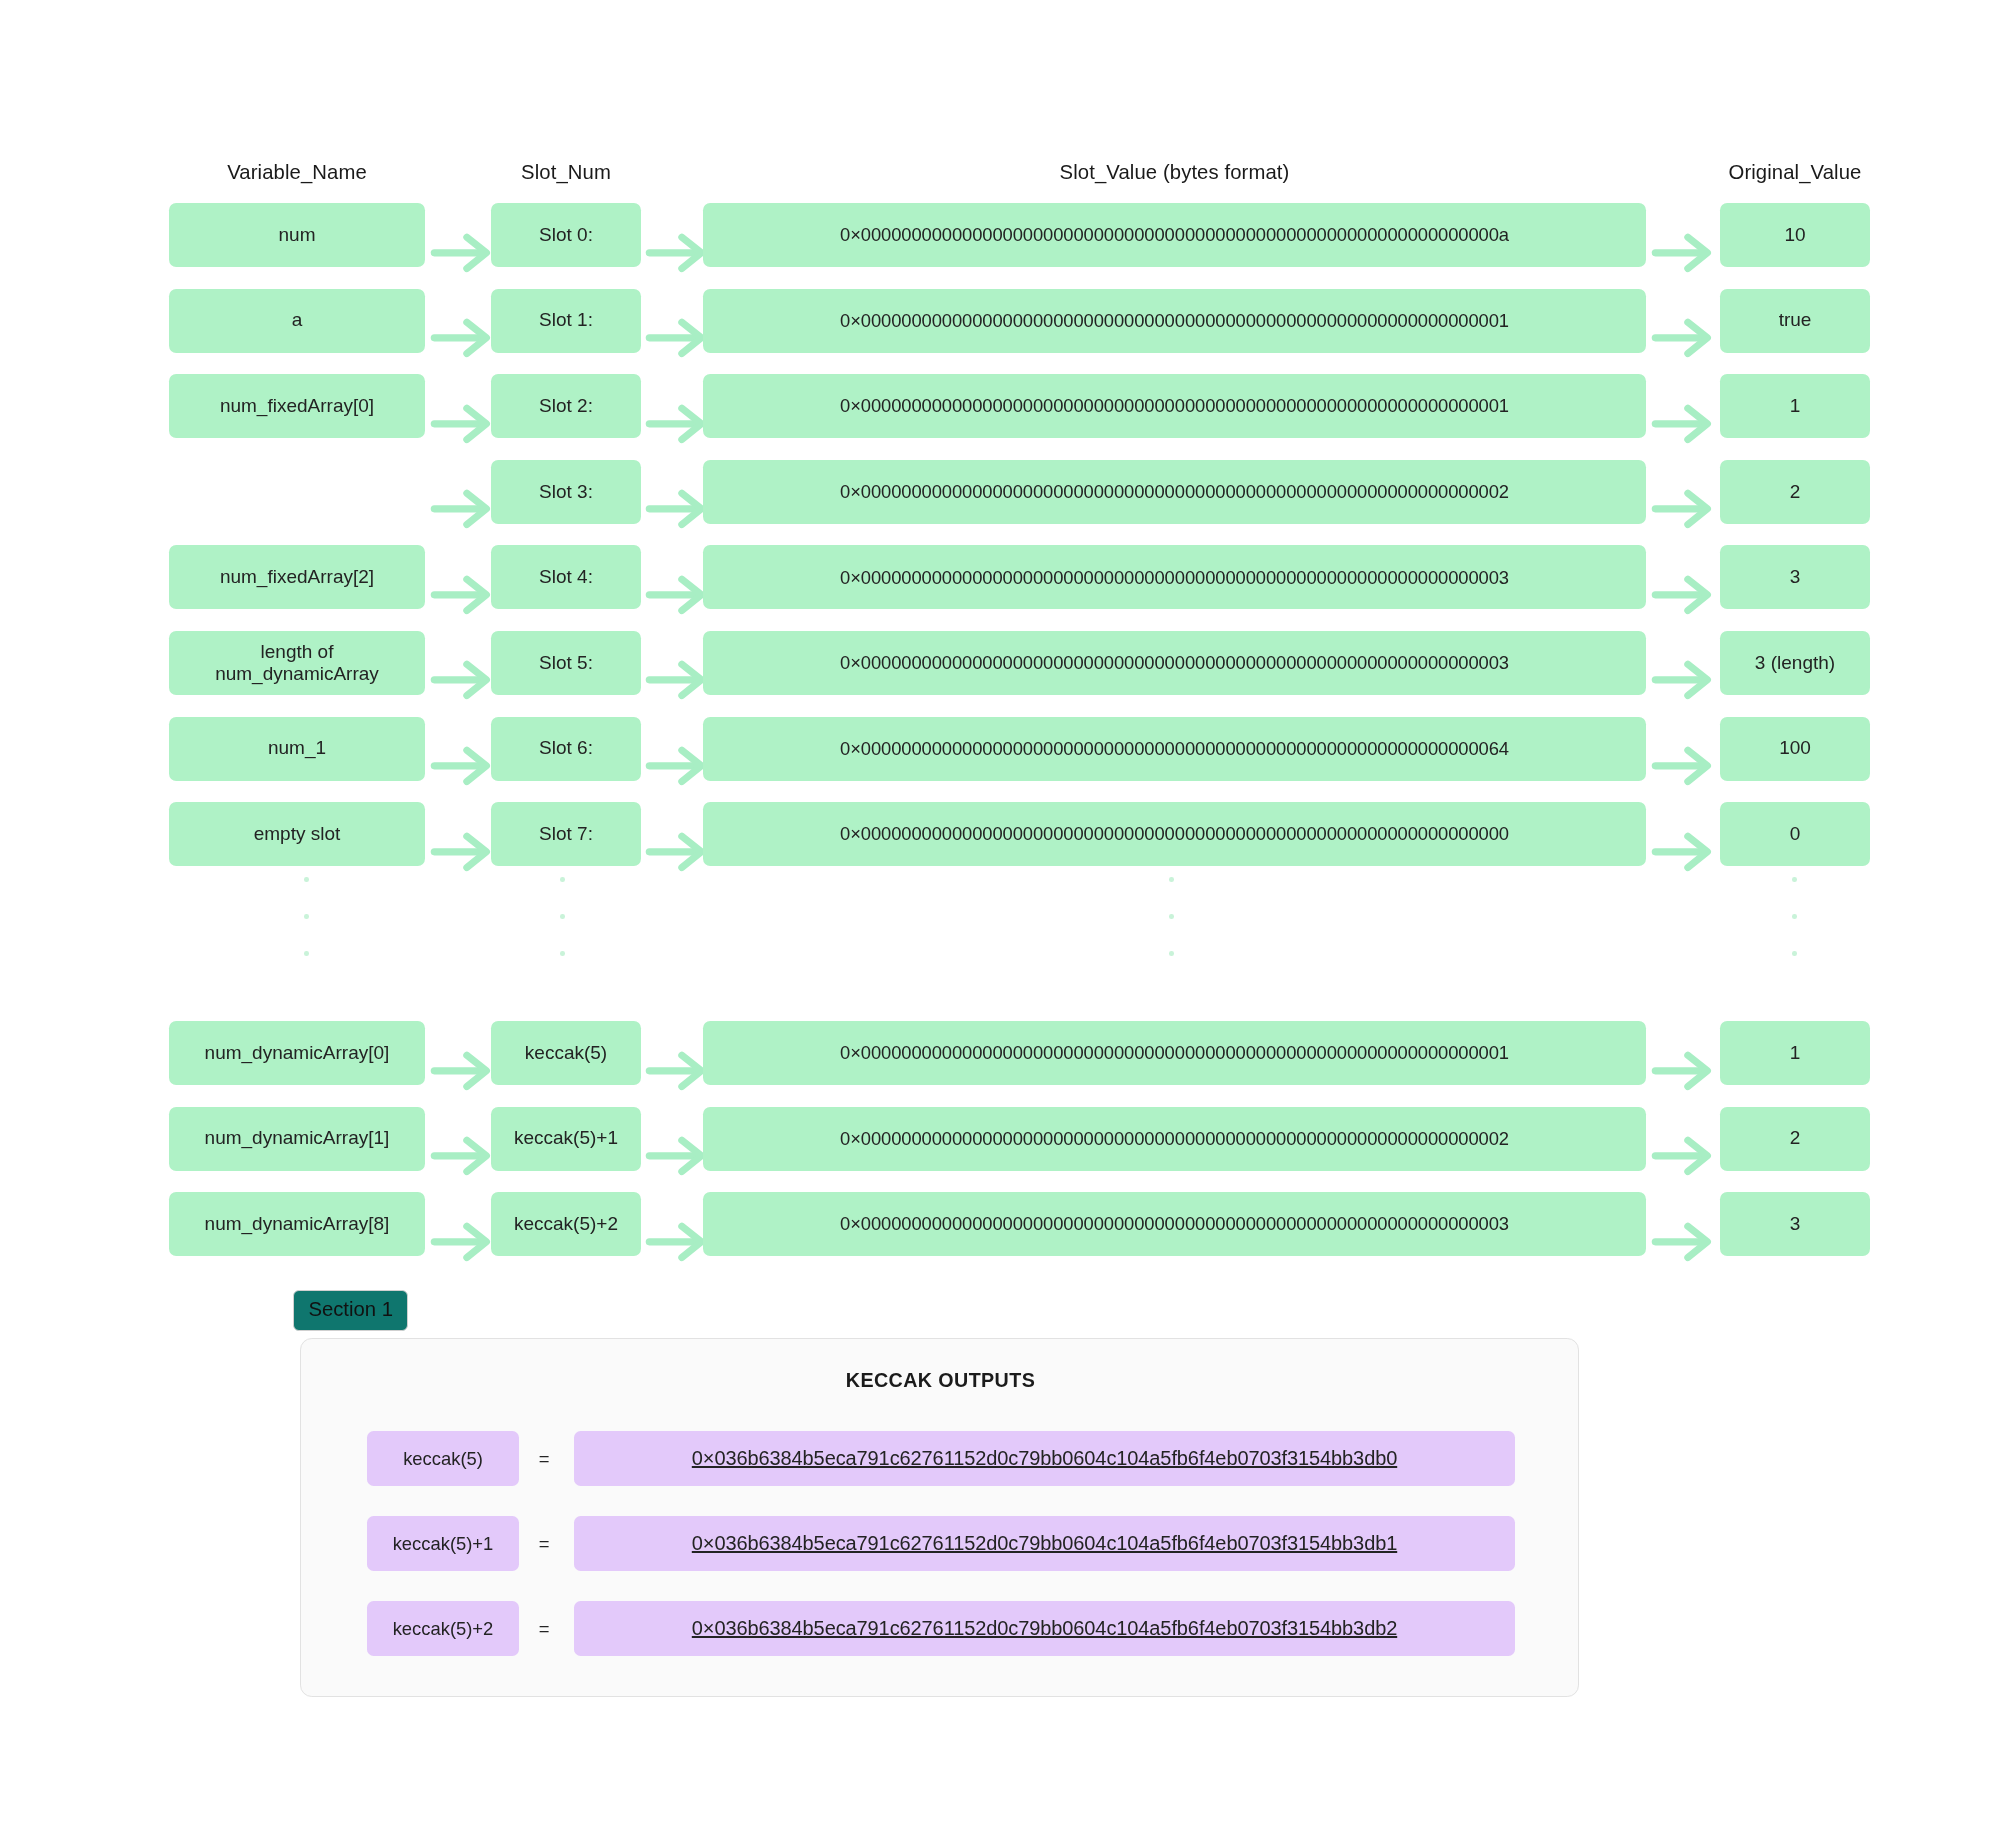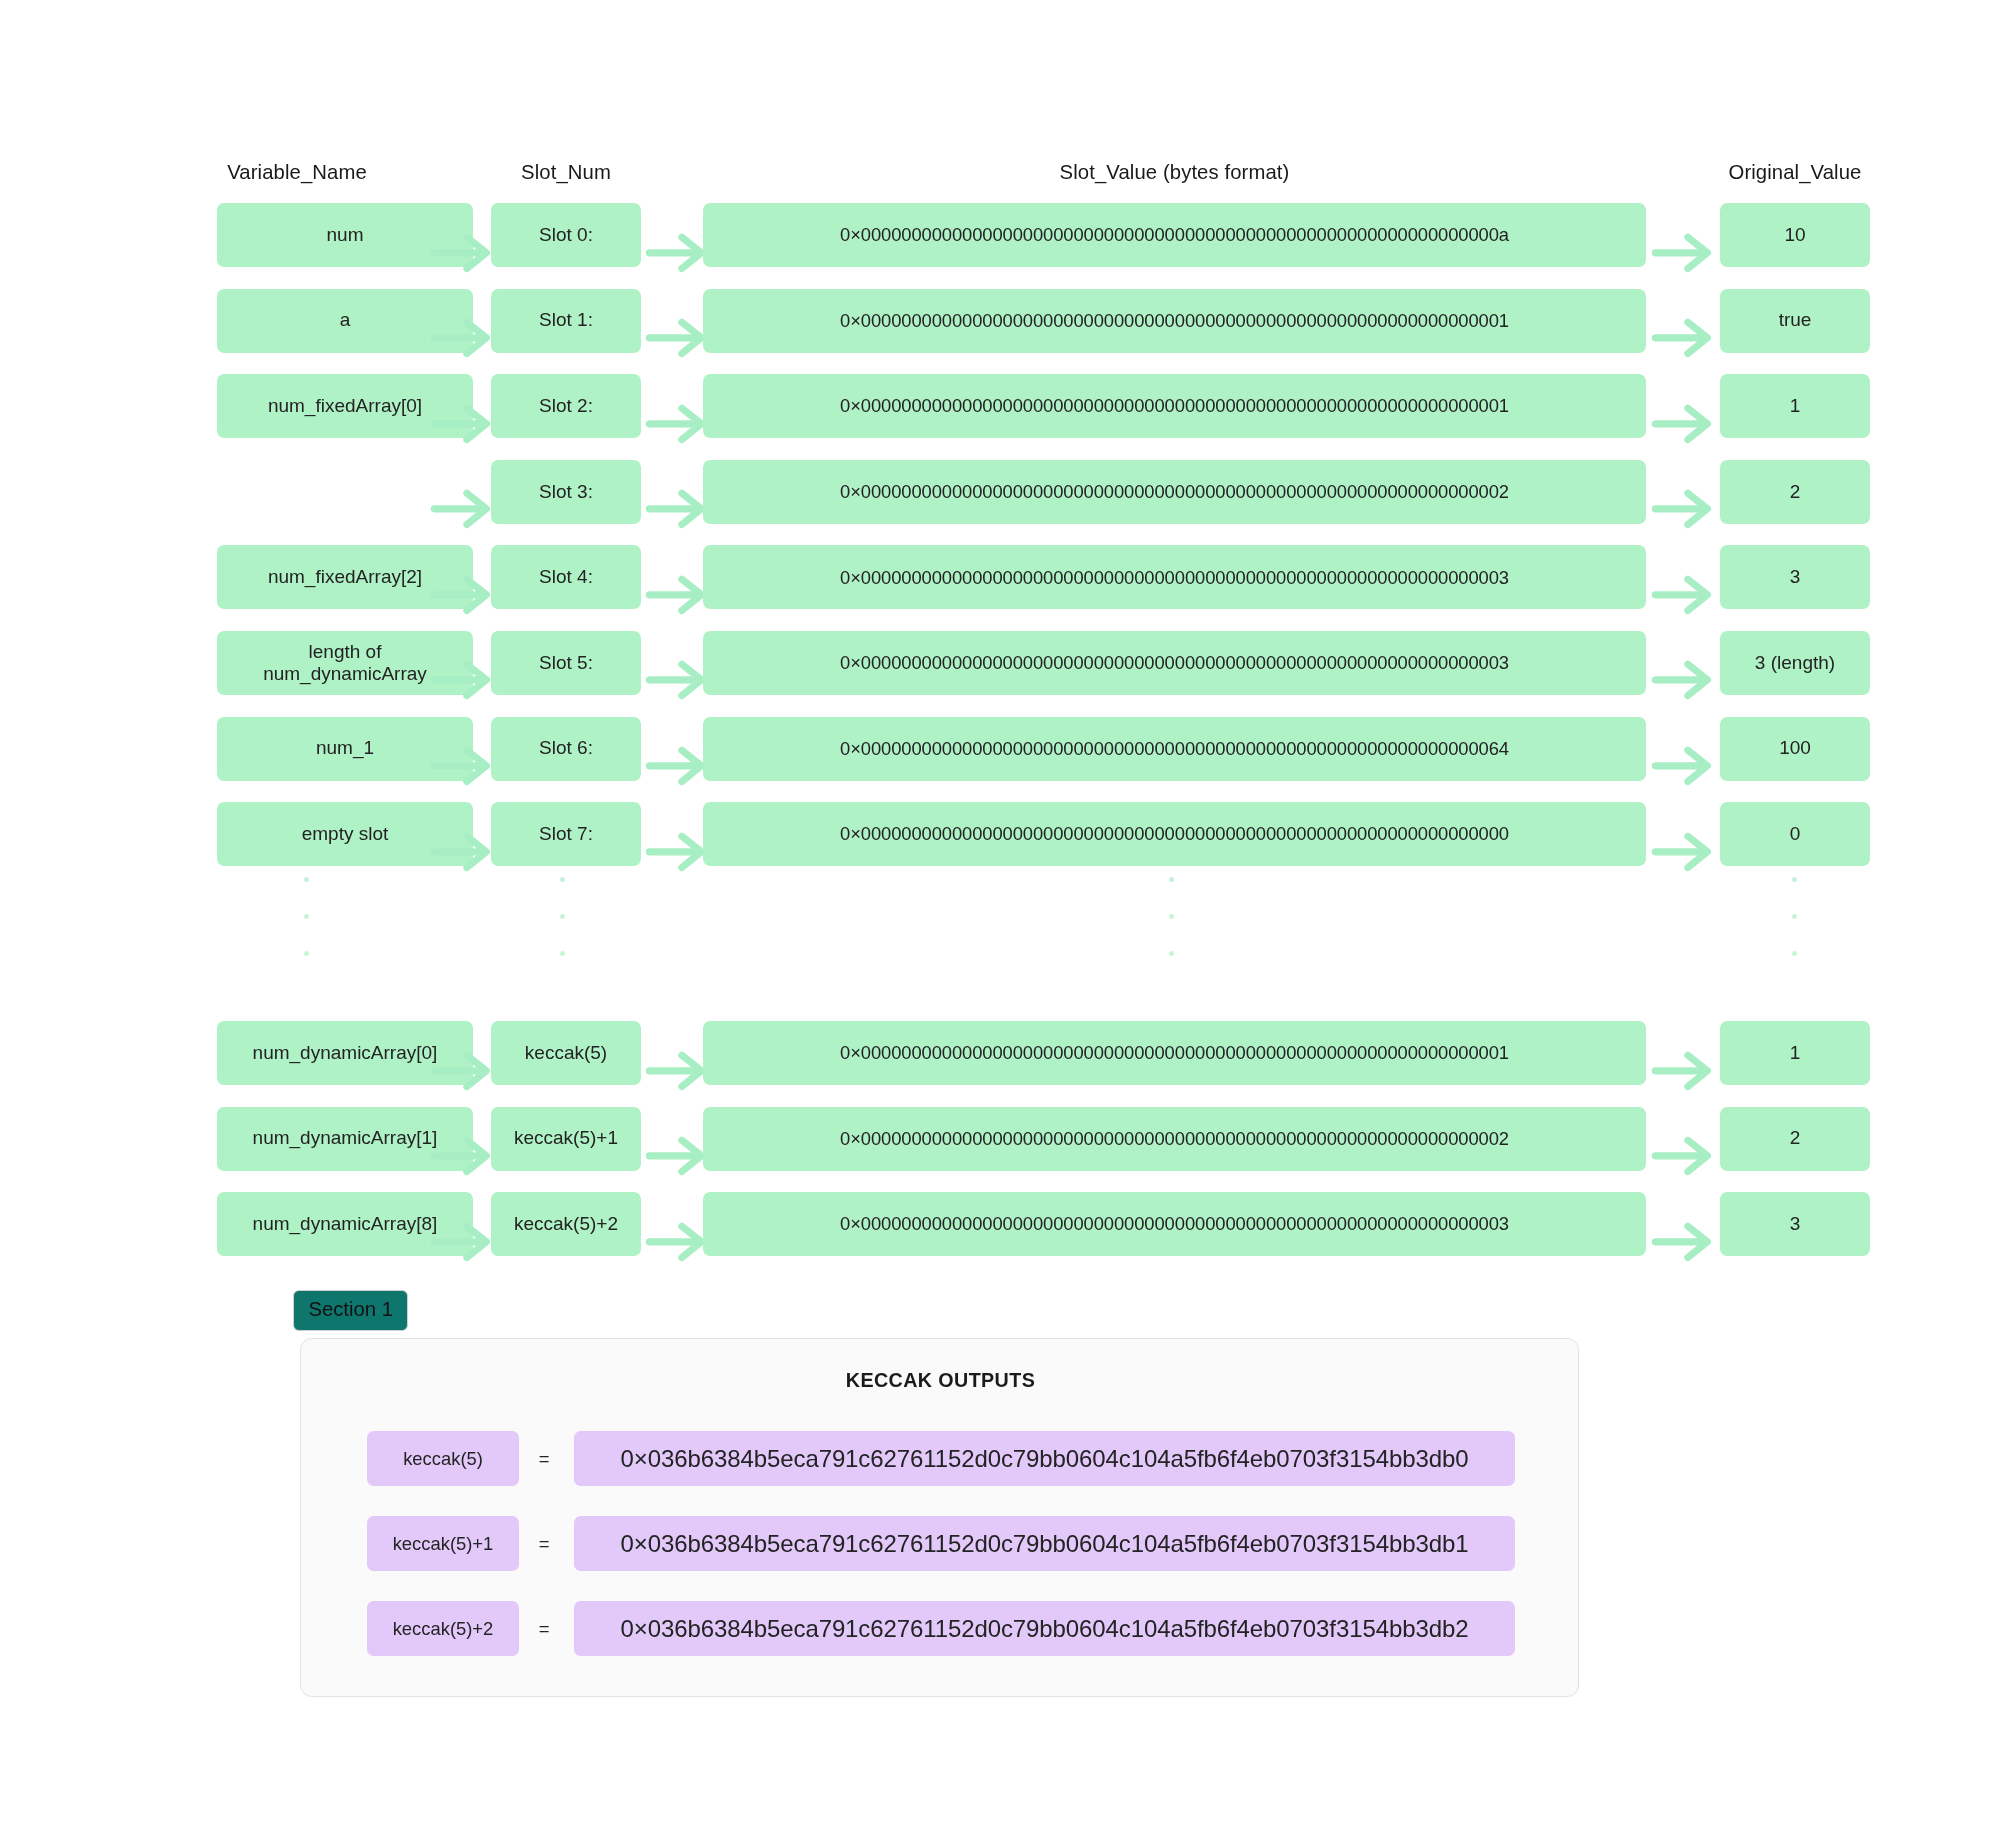--- a/index.html
+++ b/index.html
@@ -64,21 +64,21 @@
     align-items: center;
     justify-content: center;
     font-size: 19px;
     color: #232323;
     padding: 0 6.6px;
     line-height: 1.18;
     text-align: center;
     white-space: pre-line;
   }
 
-  .c-var   { left: 169px;  width: 256px; margin-left: 48px; }
+  .c-var   { left: 169px;  width: 256px; }
   .c-slot  { left: 491px;  width: 150px; }
   .c-value { left: 703px; width: 943px; font-size: 18.4px; letter-spacing: -0.1px; }
   .c-orig  { left: 1720px; width: 150px; }
 
   
   .arrow {
     position: absolute;
     top: 31.5px;
     height: 1.3px;
     transform: translateY(-0.7px);
@@ -195,23 +195,24 @@
     position: absolute;
     left: 273px;
     top: 0;
     width: 941px;
     height: 55px;
     background: #e3c9fa;
     border-radius: 6.6px;
     display: flex;
     align-items: center;
     justify-content: center;
-    font-size: 24px;
+    font-size: 20px;
     color: #232323;
     letter-spacing: -0.1px;
+    text-decoration: underline;
   }
 </style>
 </head>
 <body>
 
 <div id="page">
 
   <div class="headers">
     <div class="col-header h-var">Variable_Name</div>
     <div class="col-header h-slot">Slot_Num</div>

